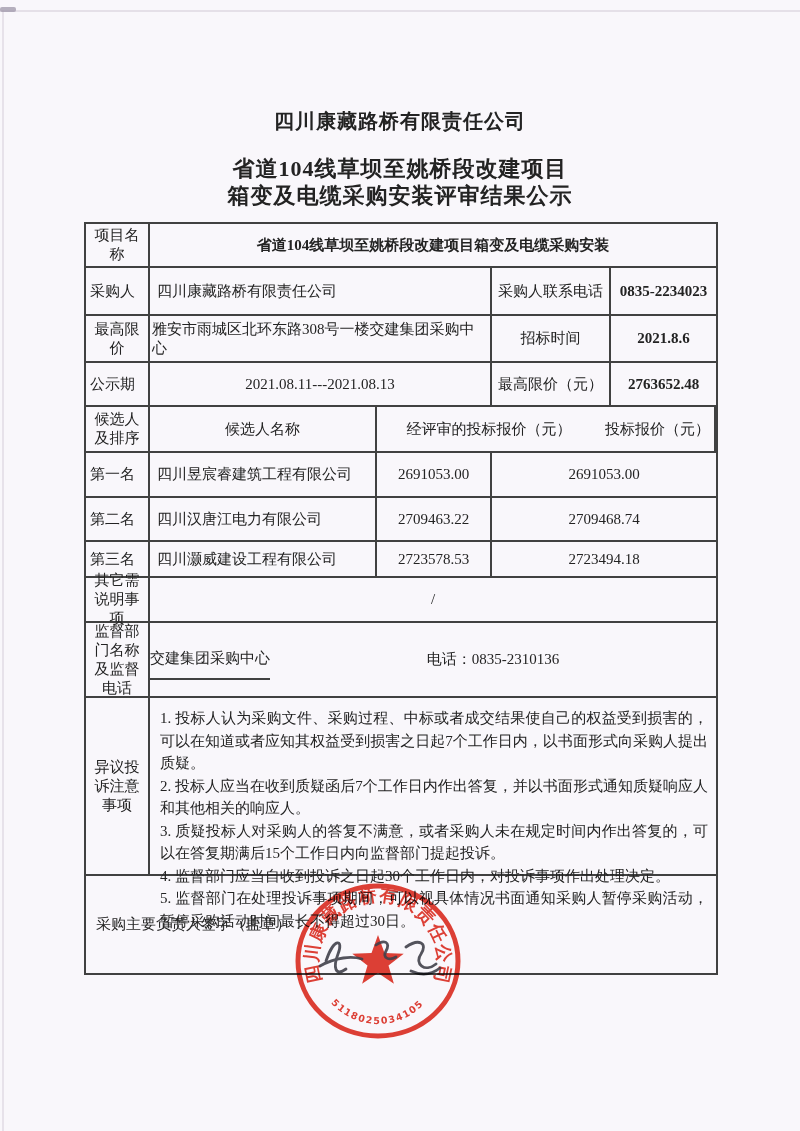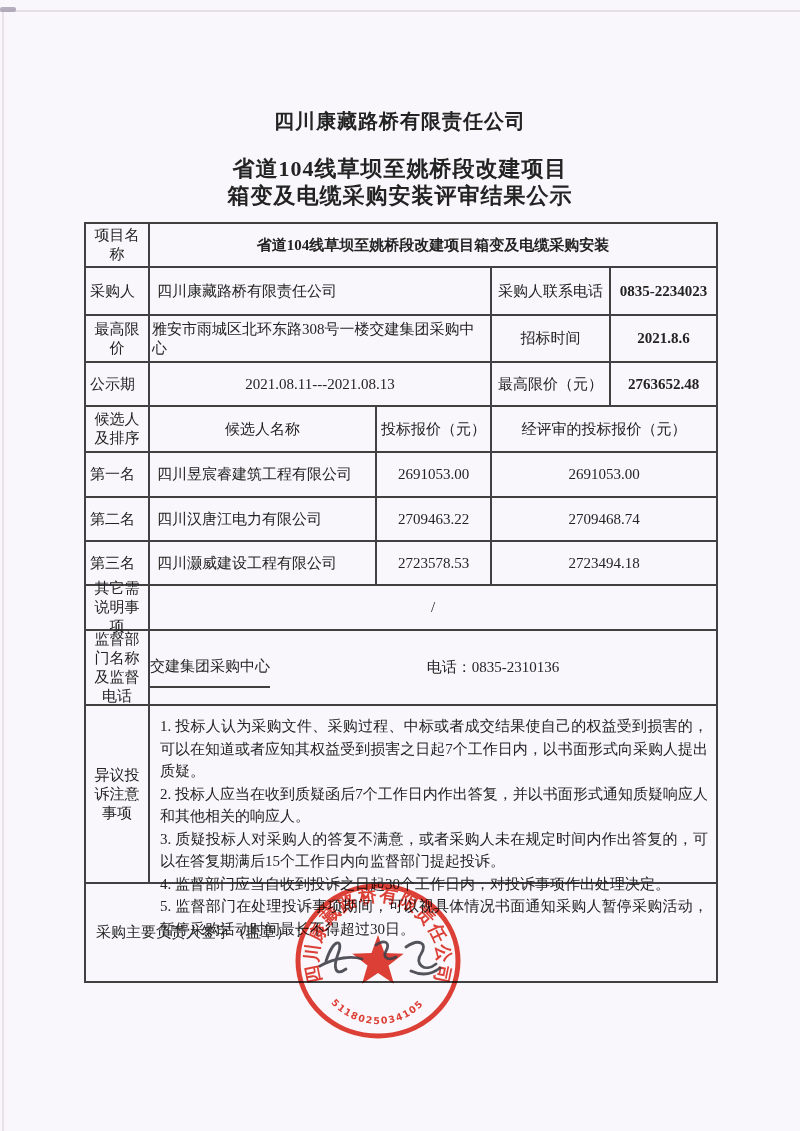--- a/index.html
+++ b/index.html
@@ -118,39 +118,39 @@
     <div class="tr" style="height:44px">
       <div class="td lbl">公示期</div>
       <div class="td wA2">2021.08.11---2021.08.13</div>
       <div class="td wA3">最高限价（元）</div>
       <div class="td wA4 last">2763652.48</div>
     </div>
 
     <div class="tr" style="height:46px">
       <div class="td lbl">候选人及排序</div>
       <div class="td wB2">候选人名称</div>
+      <div class="td wB4 last">经评审的投标报价（元）</div>
       <div class="td wB3">投标报价（元）</div>
-      <div class="td wB4 last">经评审的投标报价（元）</div>
     </div>
 
     <div class="tr" style="height:45px">
       <div class="td lbl">第一名</div>
       <div class="td wB2 left">四川昱宸睿建筑工程有限公司</div>
       <div class="td wB3">2691053.00</div>
       <div class="td wB4 last">2691053.00</div>
     </div>
 
     <div class="tr" style="height:44px">
       <div class="td lbl">第二名</div>
       <div class="td wB2 left">四川汉唐江电力有限公司</div>
       <div class="td wB3">2709463.22</div>
       <div class="td wB4 last">2709468.74</div>
     </div>
 
-    <div class="tr" style="height:44px">
+    <div class="tr" style="height:36px">
       <div class="td lbl">第三名</div>
       <div class="td wB2 left">四川灏威建设工程有限公司</div>
       <div class="td wB3">2723578.53</div>
       <div class="td wB4 last">2723494.18</div>
     </div>
 
     <div class="tr" style="height:45px">
       <div class="td lbl">其它需说明事项</div>
       <div class="td wspan last">/</div>
     </div>

